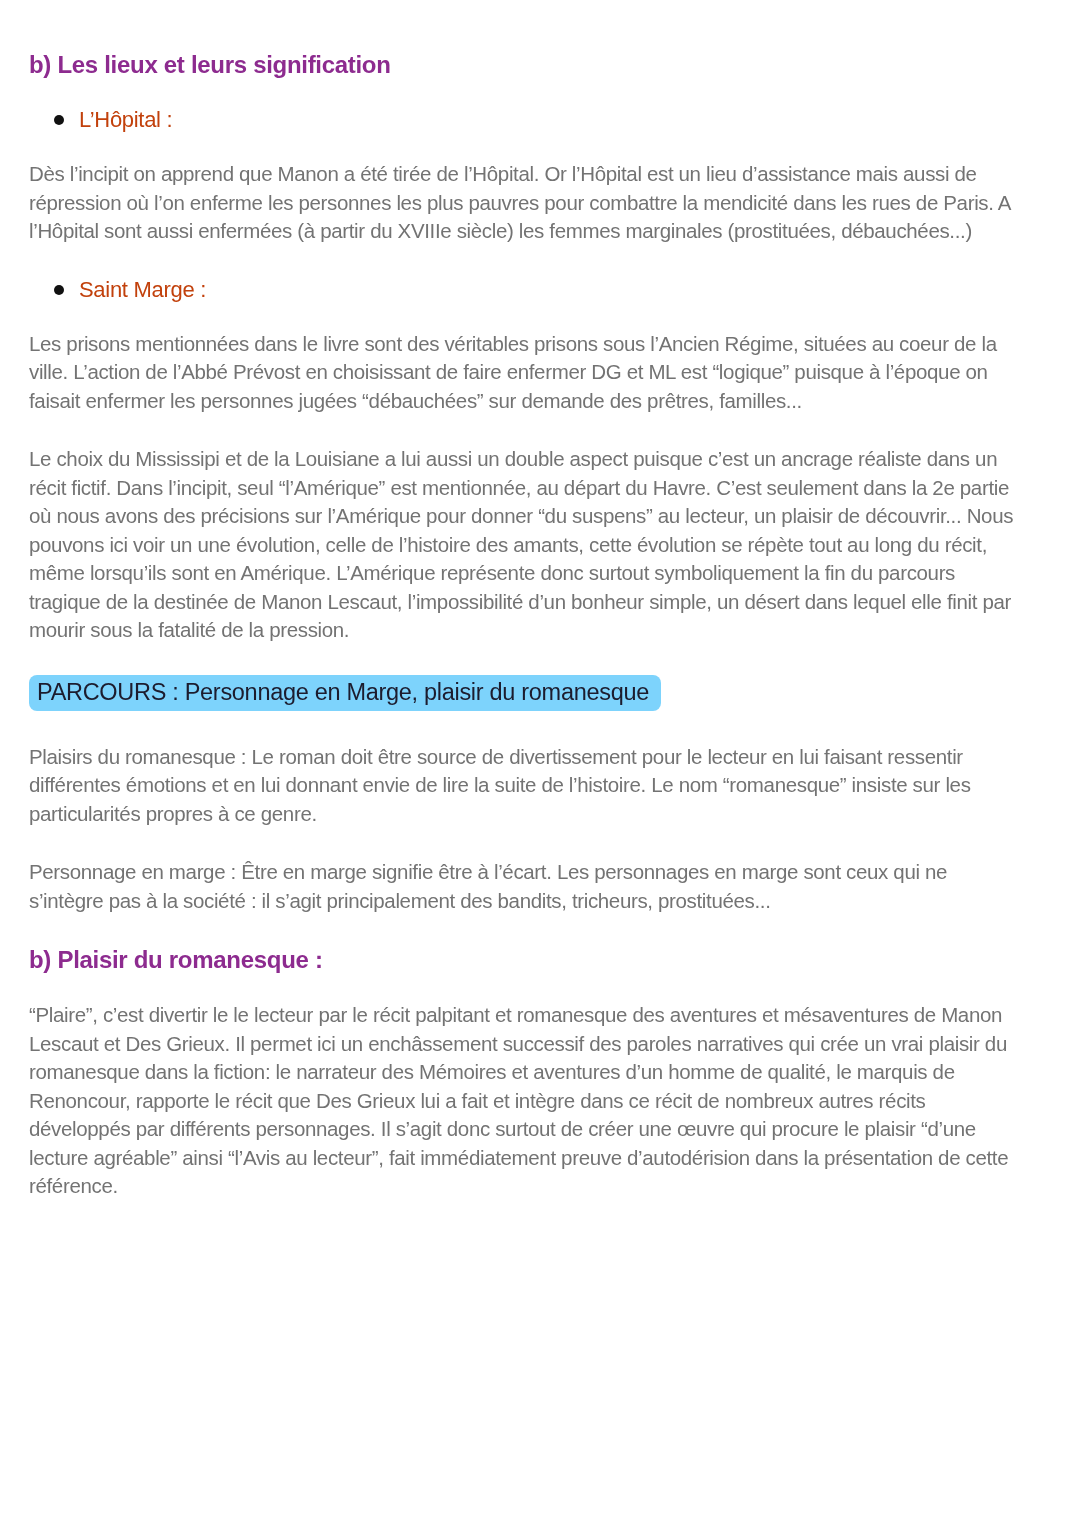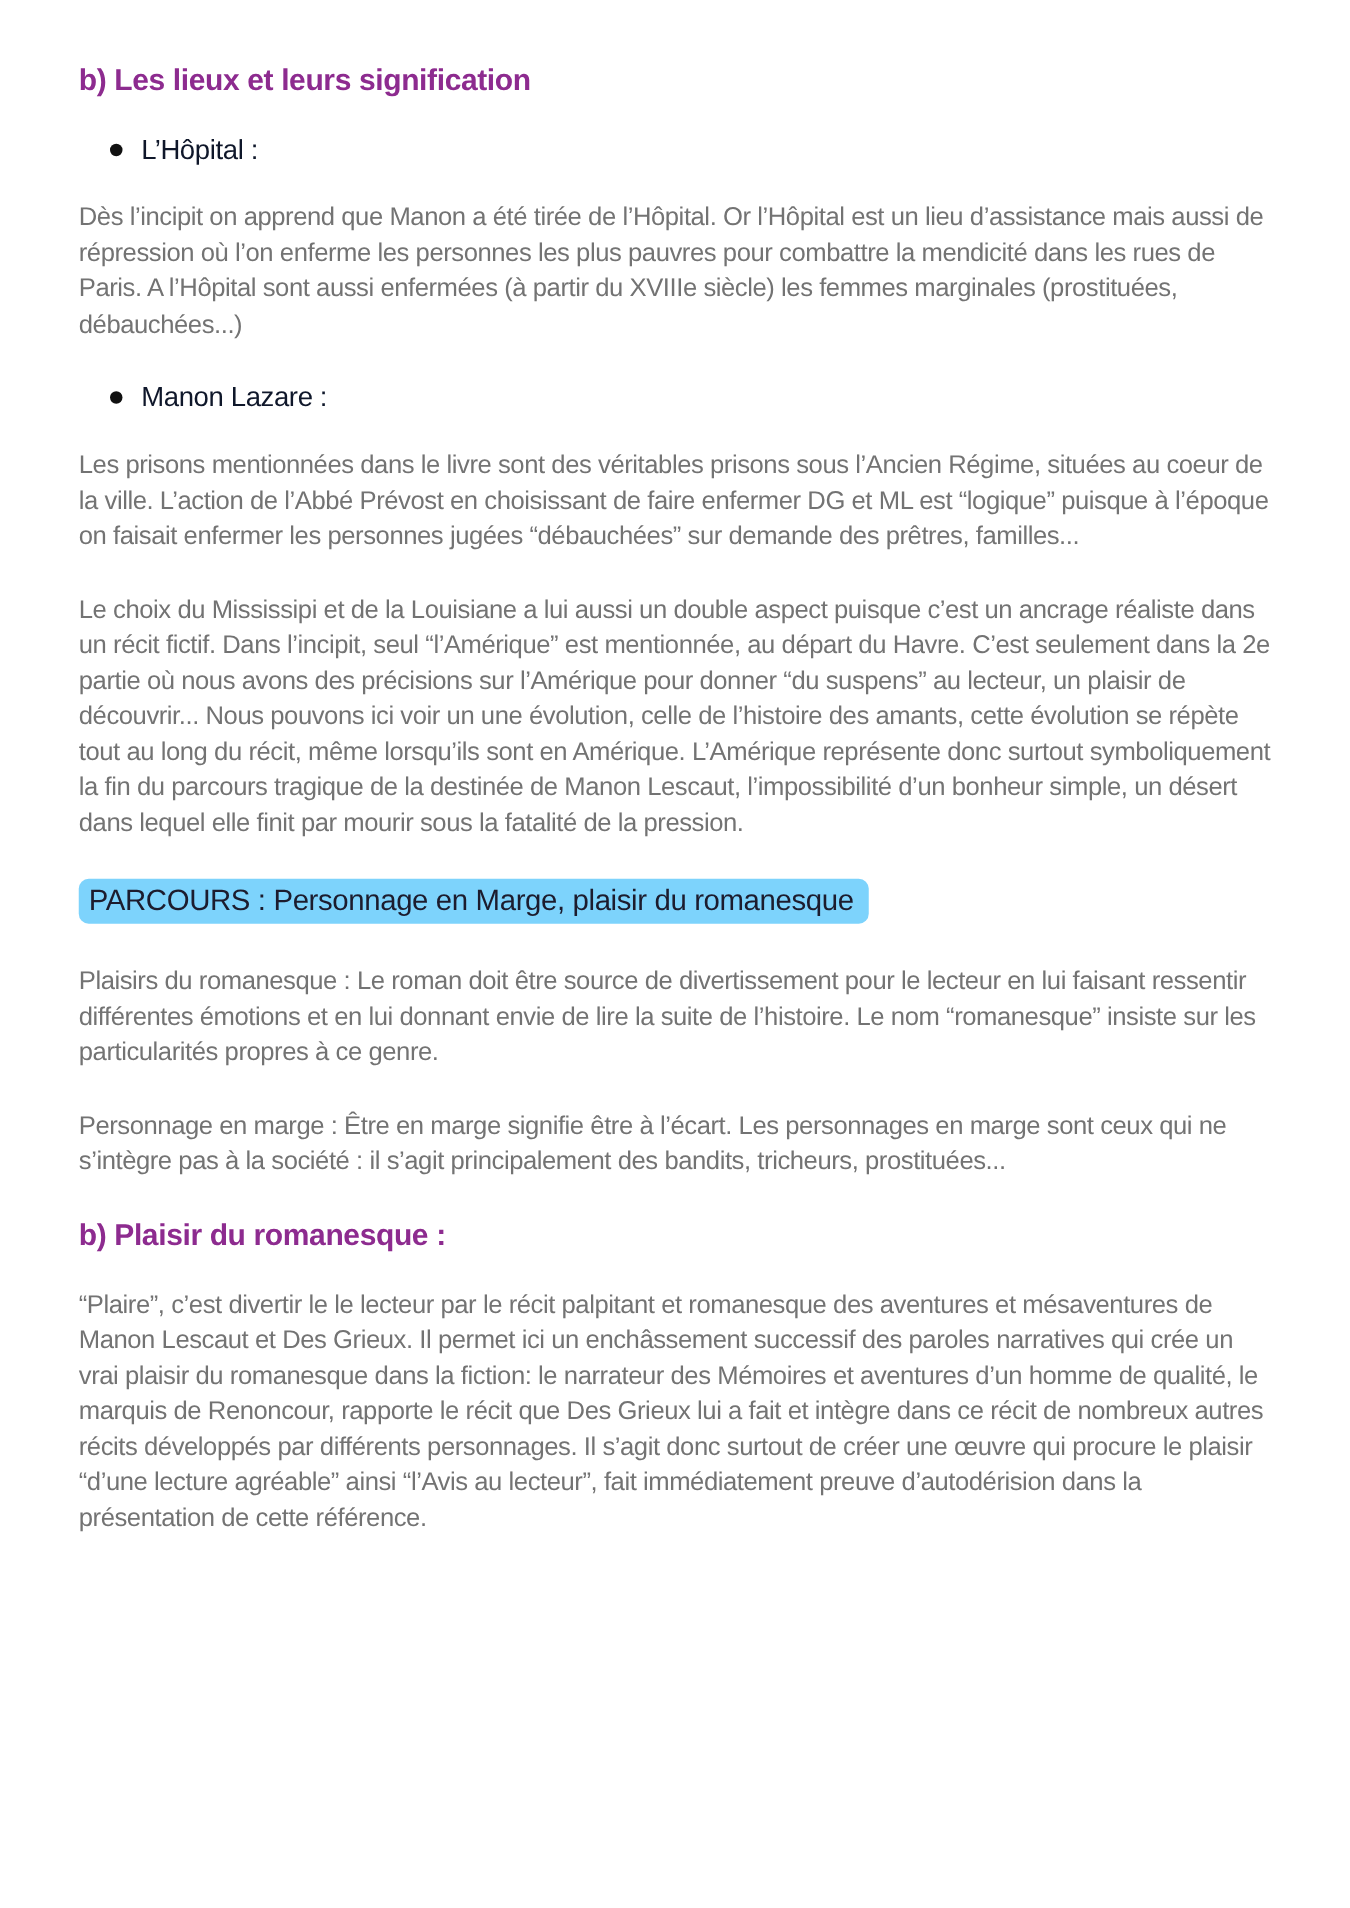--- a/index.html
+++ b/index.html
@@ -7,21 +7,21 @@
     margin: 0;
     padding: 0;
     background: #ffffff;
   }
   .page {
     position: relative;
     width: 1080px;
     height: 1368px;
     margin: 0 auto;
     box-sizing: border-box;
-    padding: 50px 58px 0 63px;
+    padding: 50px 58px 0 29px;
     overflow: hidden;
     background: #ffffff;
     font-family: "Liberation Sans", sans-serif;
     color: #161616;
   }
   .h-purple {
     color: #8d2b8f;
     font-weight: bold;
     font-size: 24px;
     line-height: 30px;
@@ -39,21 +39,21 @@
     width: 10px;
     height: 10px;
     border-radius: 50%;
     background: #111111;
     margin: 9px 15px 0 0;
   }
   .bullet-label {
     font-size: 22px;
     line-height: 28px;
     letter-spacing: -0.3px;
-    color: #0f172a;
+    color: #c2410c;
   }
   .para {
     font-size: 20.5px;
     line-height: 28.5px;
     letter-spacing: -0.35px;
     margin: 0 0 30px 0;
     color: #737373;
   }
   .banner-wrap {
     margin: 14px 0 32px 0;
@@ -78,21 +78,21 @@
 
   <div class="bullet-row">
     <span class="bullet-dot"></span>
     <span class="bullet-label">L’Hôpital :</span>
   </div>
 
   <p class="para">Dès l’incipit on apprend que Manon a été tirée de l’Hôpital. Or l’Hôpital est un lieu d’assistance mais aussi de répression où l’on enferme les personnes les plus pauvres pour combattre la mendicité dans les rues de Paris. A l’Hôpital sont aussi enfermées (à partir du XVIIIe siècle) les femmes marginales (prostituées, débauchées...)</p>
 
   <div class="bullet-row">
     <span class="bullet-dot"></span>
-    <span class="bullet-label">Manon Lazare :</span>
+    <span class="bullet-label">Saint Marge :</span>
   </div>
 
   <p class="para">Les prisons mentionnées dans le livre sont des véritables prisons sous l’Ancien Régime, situées au coeur de la ville. L’action de l’Abbé Prévost en choisissant de faire enfermer DG et ML est “logique” puisque à l’époque on faisait enfermer les personnes jugées “débauchées” sur demande des prêtres, familles...</p>
 
 
   <p class="para">Le choix du Mississipi et de la Louisiane a lui aussi un double aspect puisque c’est un ancrage réaliste dans un récit fictif. Dans l’incipit, seul “l’Amérique” est mentionnée, au départ du Havre. C’est seulement dans la 2e partie où nous avons des précisions sur l’Amérique pour donner “du suspens” au lecteur, un plaisir de découvrir... Nous pouvons ici voir un une évolution, celle de l’histoire des amants, cette évolution se répète tout au long du récit, même lorsqu’ils sont en Amérique.  L’Amérique représente donc surtout symboliquement la fin du parcours tragique de la destinée de Manon Lescaut, l’impossibilité d’un bonheur simple, un désert dans lequel elle finit par mourir sous la fatalité de la pression.</p>
 
   <div class="banner-wrap">
     <span class="banner">PARCOURS : Personnage en Marge, plaisir du romanesque</span>
   </div>

